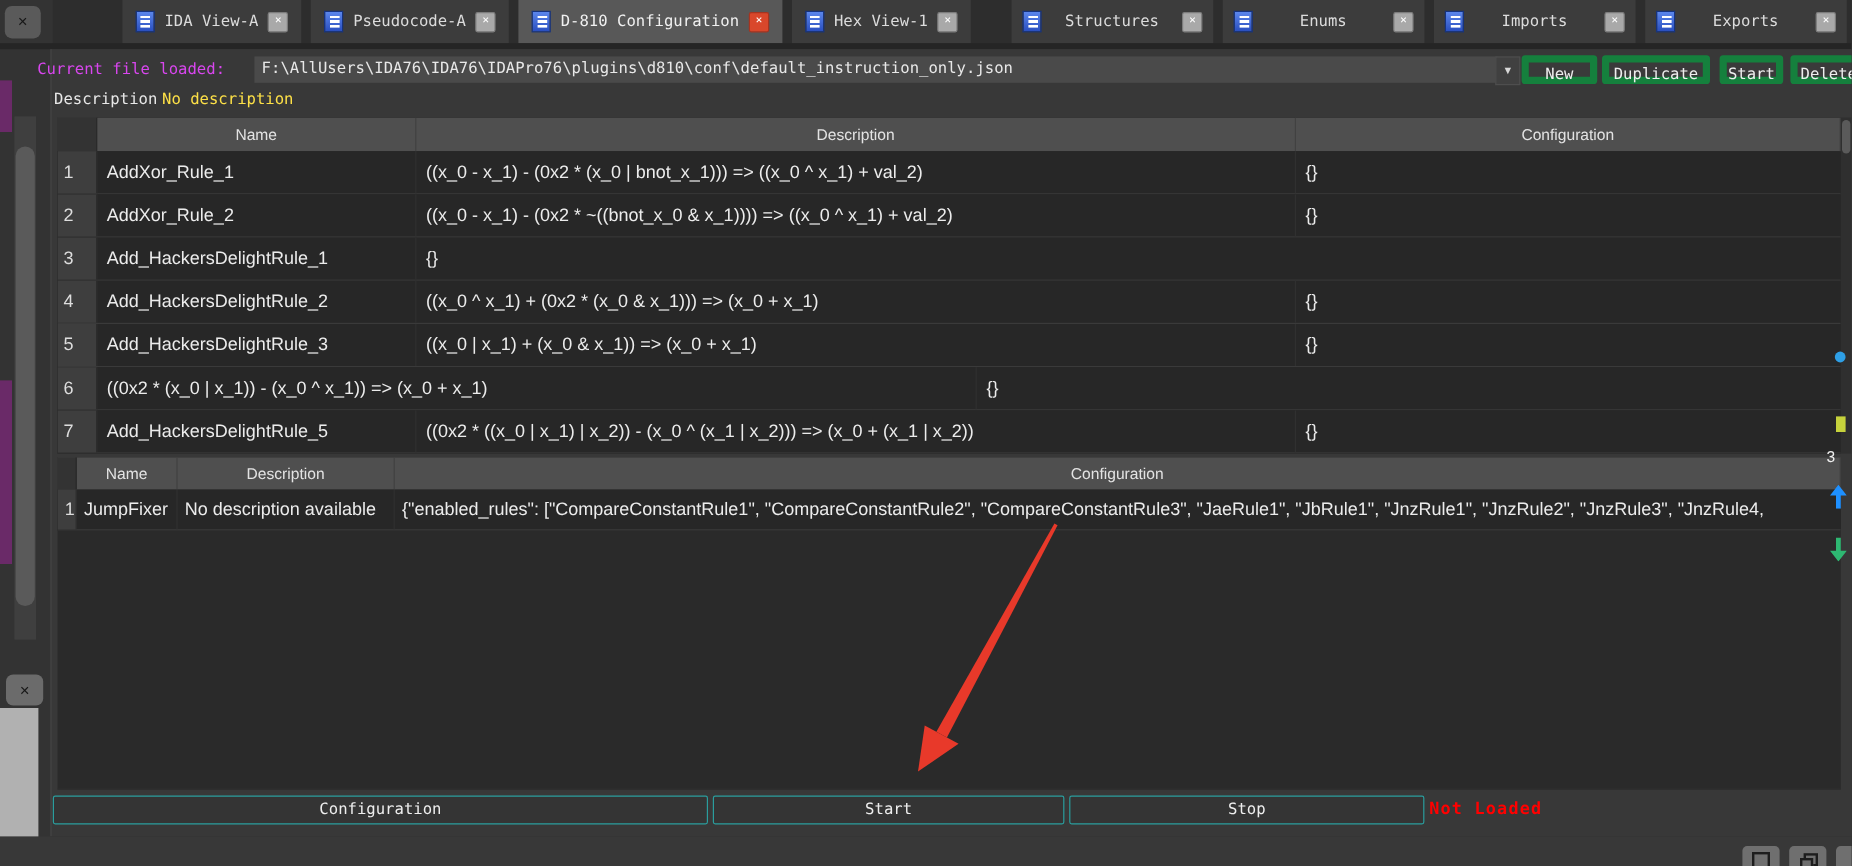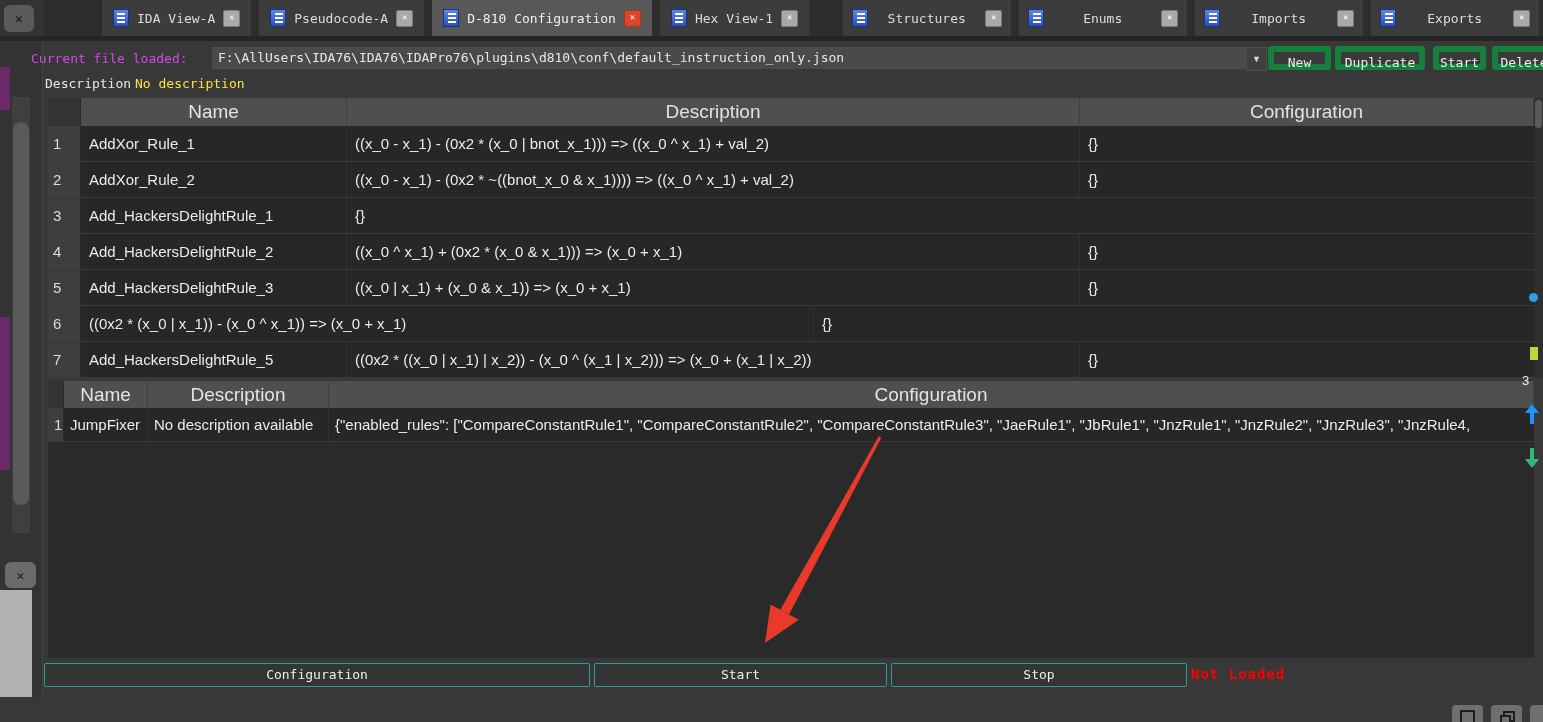--- a/index.html
+++ b/index.html
@@ -46,21 +46,21 @@
   .tbtn.new{left:1268px;width:63px;}
   .tbtn.duplicate{left:1335px;width:90px;}
   .tbtn.edit{left:1433px;width:53px;}
   .tbtn.delete{left:1492px;width:64px;}
 
   .desc-label{position:absolute;left:45px;top:76px;color:#e8e8e8;font:13px "DejaVu Sans Mono",monospace;}
   .desc-value{position:absolute;left:135px;top:76px;color:#fde047;font:13px "DejaVu Sans Mono",monospace;}
 
   
   .tbl{position:absolute;background:#272727;overflow:hidden;}
-  .tbl .hdr{display:flex;background:#4f4f4f;color:#e3e3e3;font-size:19px;}
+  .tbl .hdr{display:flex;background:#4f4f4f;color:#e3e3e3;font-size:13px;}
   .tbl .hdr .hc{display:flex;align-items:center;justify-content:center;box-sizing:border-box;
     border-right:1px solid #414141;white-space:nowrap;overflow:hidden;}
   .tbl .hdr .corner{background:#333333;border-right:1px solid #2a2a2a;}
   .tbl .r{display:flex;box-sizing:border-box;border-bottom:1px solid #3a3a3a;background:#272727;
     color:#ececec;font-size:15px;}
   .tbl .c{display:flex;align-items:center;box-sizing:border-box;padding-left:8px;
     border-right:1px solid #303030;white-space:nowrap;overflow:hidden;}
   .tbl .numc{background:#3e3e3e;color:#dddddd;padding-left:5px;border-right:1px solid #2c2c2c;}
 
   .t1{left:48px;top:98px;width:1486px;height:280px;}

